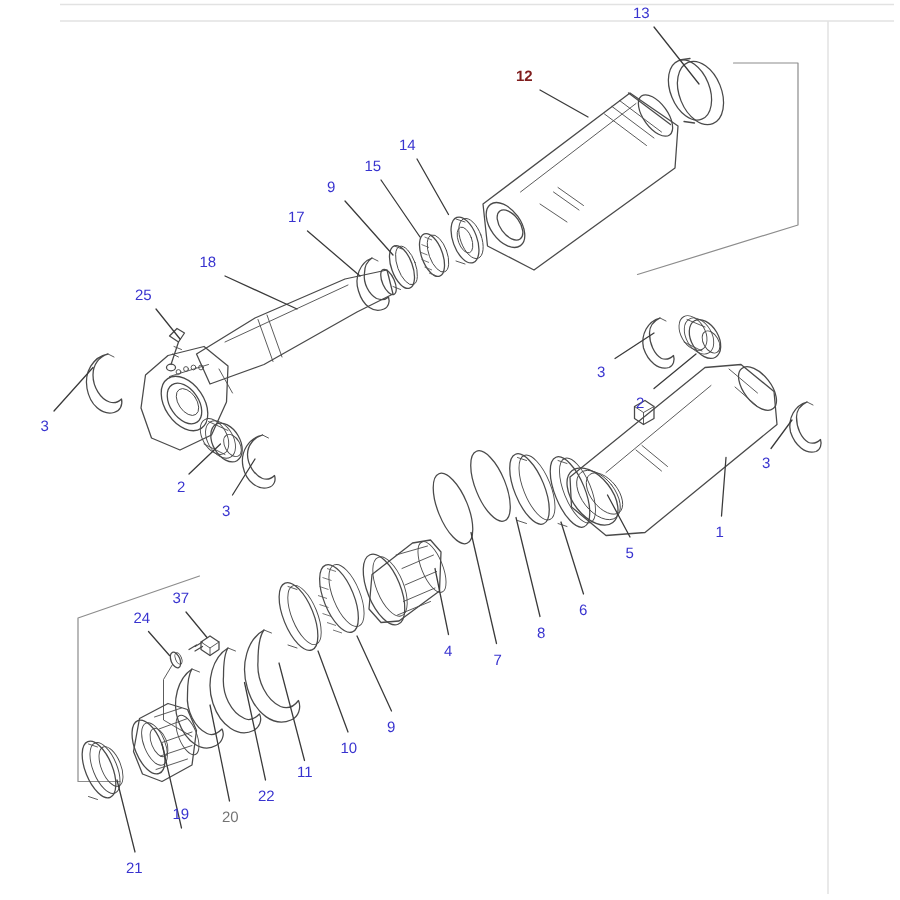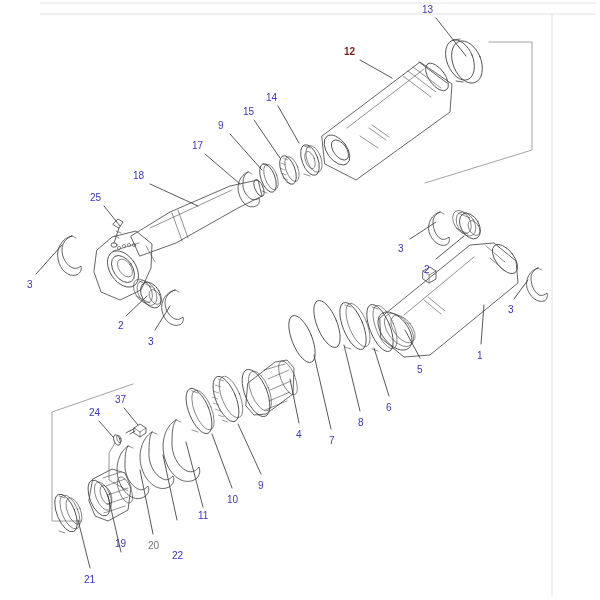--- a/index.html
+++ b/index.html
@@ -433,21 +433,21 @@
       <div class="callout-label" style="left: 508px; top: 302px; color: rgb(56, 51, 207);">3</div>
       <div class="callout-label" style="left: 477px; top: 348px; color: rgb(56, 51, 207);">1</div>
       <div class="callout-label" style="left: 417px; top: 362px; color: rgb(56, 51, 207);">5</div>
       <div class="callout-label" style="left: 386px; top: 400px; color: rgb(56, 51, 207);">6</div>
       <div class="callout-label" style="left: 358px; top: 415px; color: rgb(56, 51, 207);">8</div>
       <div class="callout-label" style="left: 329px; top: 433px; color: rgb(56, 51, 207);">7</div>
       <div class="callout-label" style="left: 296px; top: 427px; color: rgb(56, 51, 207);">4</div>
       <div class="callout-label" style="left: 258px; top: 478px; color: rgb(56, 51, 207);">9</div>
       <div class="callout-label" style="left: 227px; top: 492px; color: rgb(56, 51, 207);">10</div>
       <div class="callout-label" style="left: 198px; top: 508px; color: rgb(56, 51, 207);">11</div>
-      <div class="callout-label" style="left: 172px; top: 524px; color: rgb(56, 51, 207); margin-top: 24px;">22</div>
+      <div class="callout-label" style="left: 172px; top: 524px; color: rgb(56, 51, 207);">22</div>
       <div class="callout-label" style="left: 148px; top: 538px; color: #737373;">20</div>
       <div class="callout-label" style="left: 115px; top: 536px; color: rgb(56, 51, 207);">19</div>
       <div class="callout-label" style="left: 84px; top: 572px; color: rgb(56, 51, 207);">21</div>
       <div class="callout-label" style="left: 115px; top: 392px; color: rgb(56, 51, 207);">37</div>
       <div class="callout-label" style="left: 89px; top: 405px; color: rgb(56, 51, 207);">24</div>
     </div>
 
 </div>
 
 </body></html>

